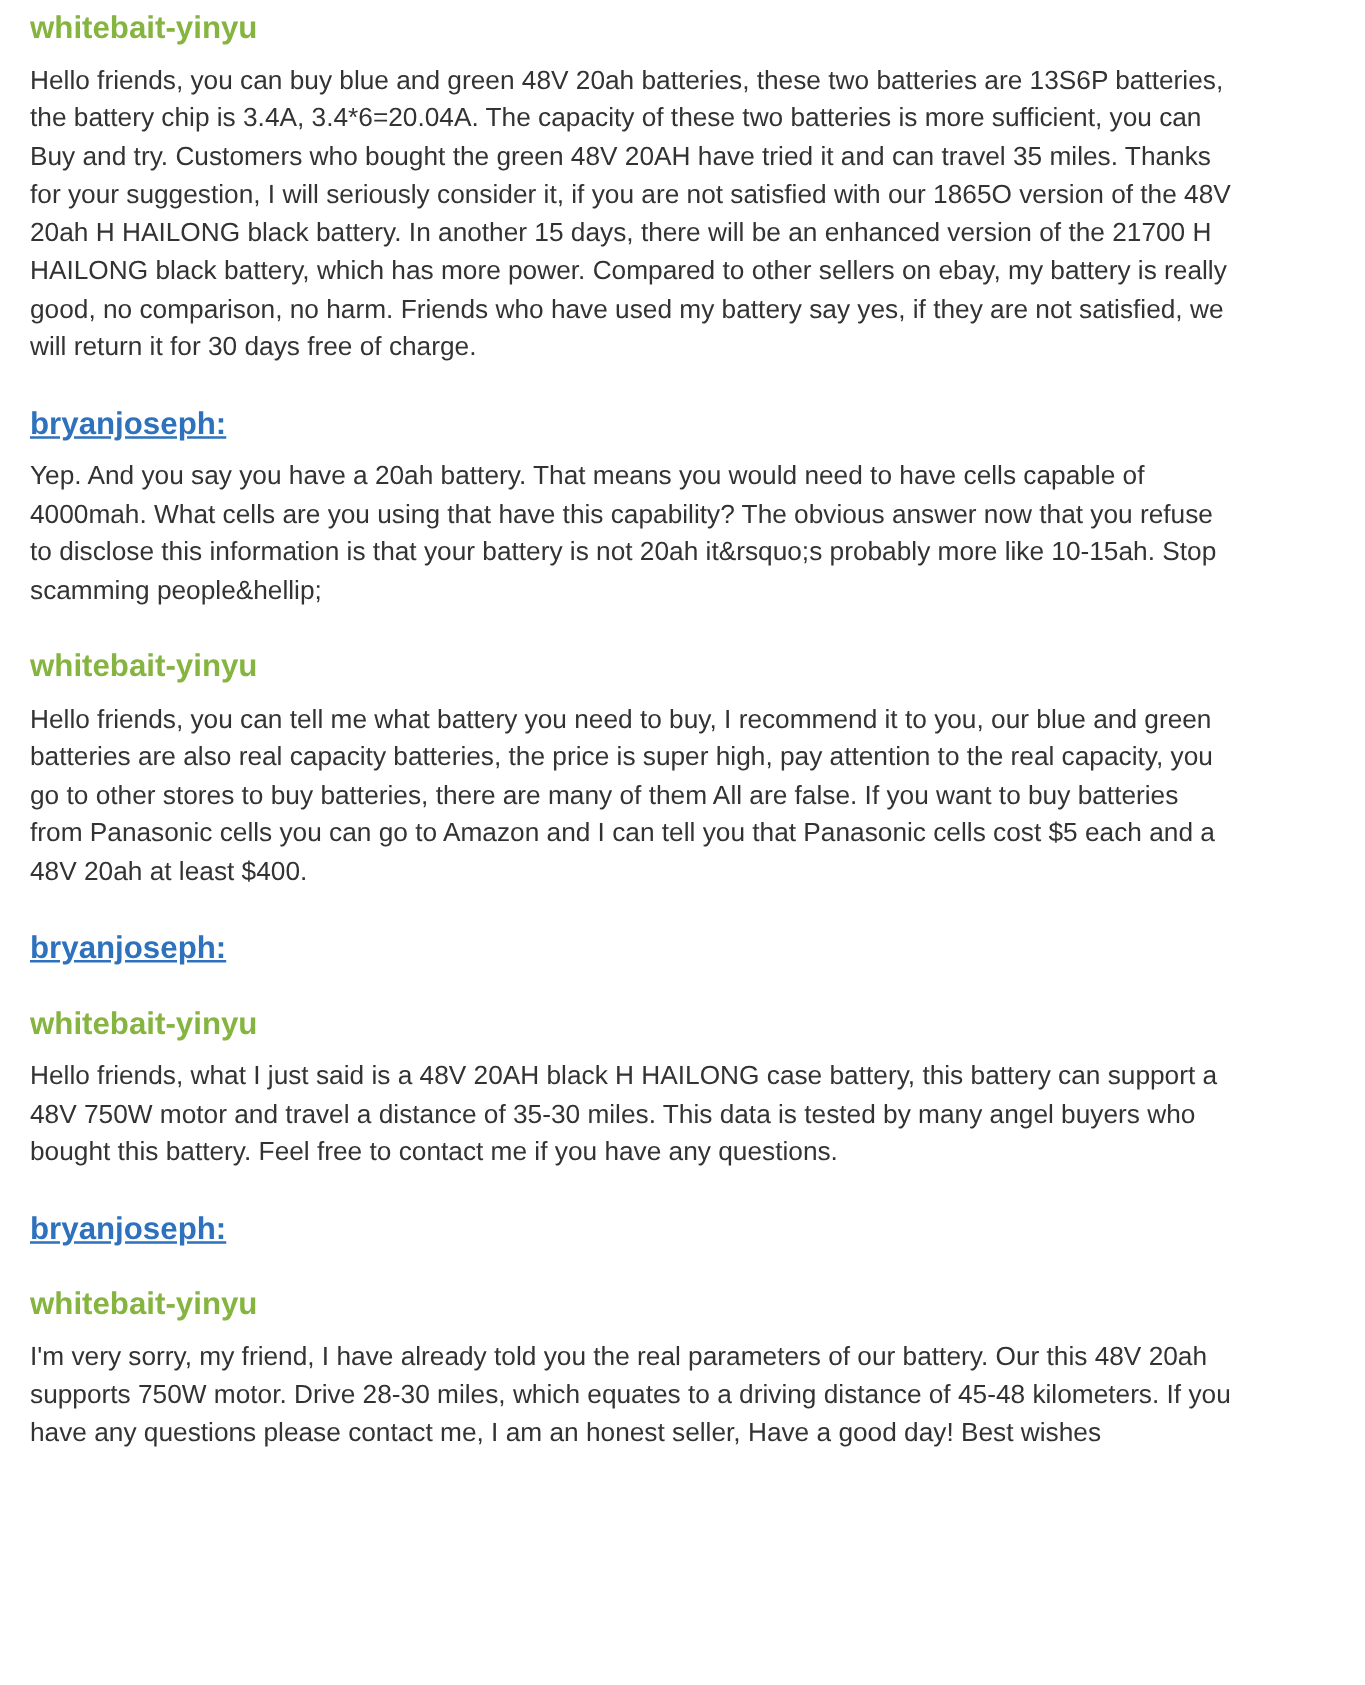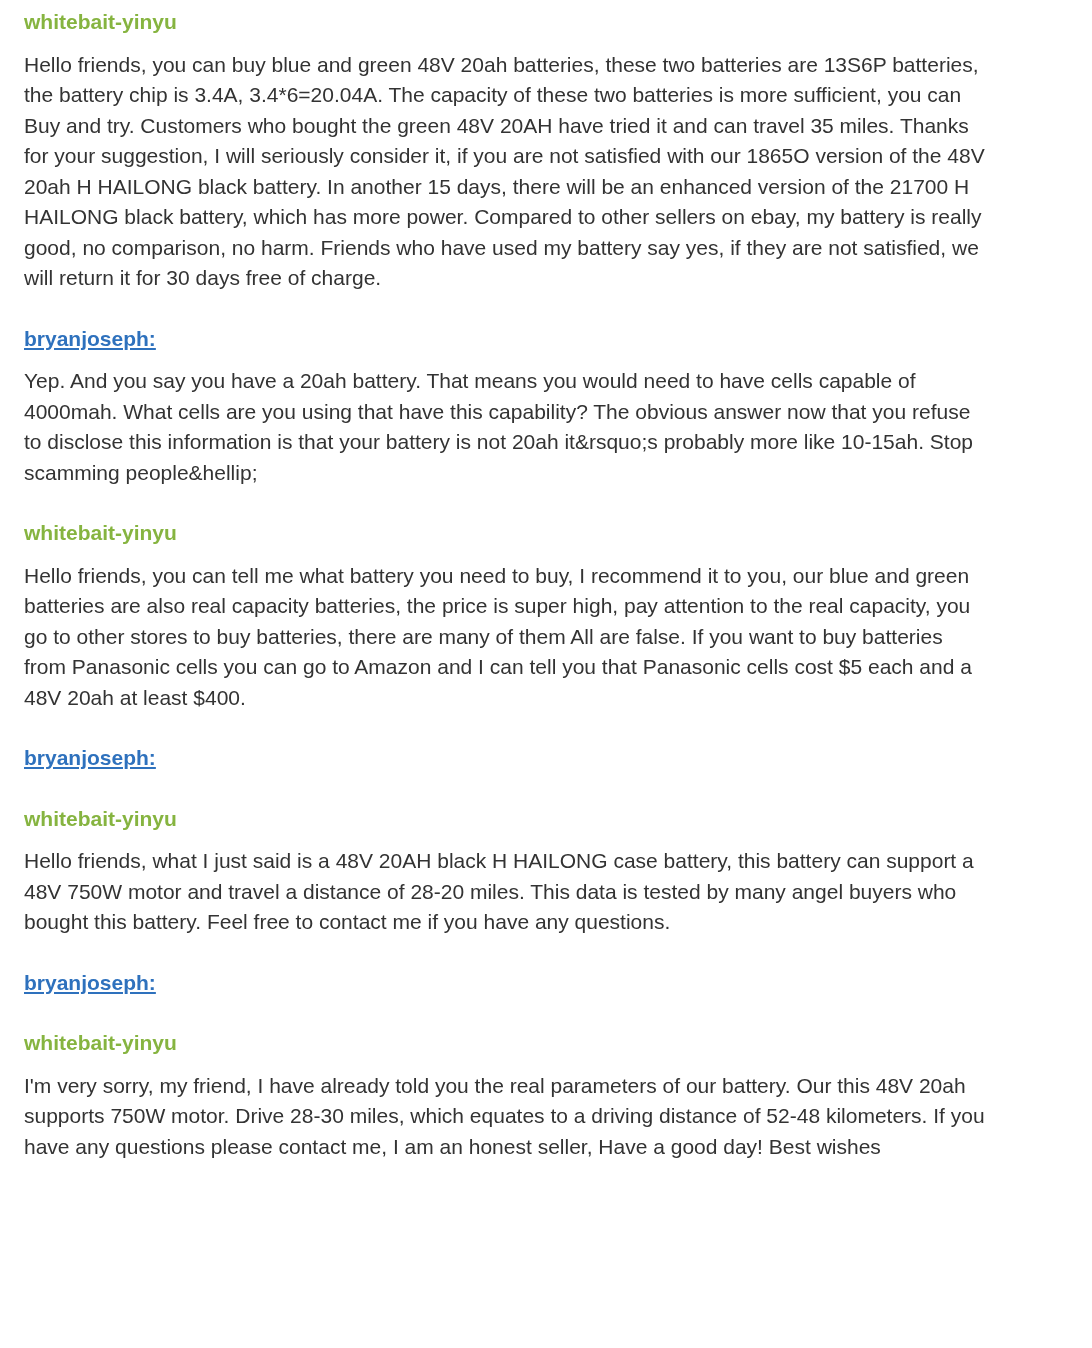--- a/index.html
+++ b/index.html
@@ -10,21 +10,21 @@
     font-family: "Liberation Sans", sans-serif;
     font-size: 21px;
     line-height: 30.5px;
     color: var(--body-text, #333333);
     padding: 7px 105px 20px 24px;
   }
   .thread {
     max-width: 963px;
   }
   .author {
-    font-size: 21px;
+    font-size: 25px;
     line-height: 30.5px;
     font-weight: 700;
     margin: 30px 0 0 0;
   }
   .message:first-child .author {
     margin-top: 0;
   }
   .author[data-role="seller"] { color: var(--seller-name, #86b440); }
   .author[data-role="buyer"]  { color: var(--buyer-name, #2e71bd); text-decoration: underline; }
   .msg-text {
@@ -51,25 +51,25 @@
     <h3 class="author" data-role="seller">whitebait-yinyu</h3>
     <p class="msg-text">Hello friends, you can tell me what battery you need to buy, I recommend it to you, our blue and green batteries are also real capacity batteries, the price is super high, pay attention to the real capacity, you go to other stores to buy batteries, there are many of them All are false. If you want to buy batteries from Panasonic cells you can go to Amazon and I can tell you that Panasonic cells cost $5 each and a 48V 20ah at least $400.</p>
   </section>
 
   <section class="message">
     <h3 class="author" data-role="buyer">bryanjoseph:</h3>
   </section>
 
   <section class="message">
     <h3 class="author" data-role="seller">whitebait-yinyu</h3>
-    <p class="msg-text">Hello friends, what I just said is a 48V 20AH black H HAILONG case battery, this battery can support a 48V 750W motor and travel a distance of 28-20 miles. This data is tested by many angel buyers who bought this battery. Feel free to contact me if you have any questions.</p>
+    <p class="msg-text">Hello friends, what I just said is a 48V 20AH black H HAILONG case battery, this battery can support a 48V 750W motor and travel a distance of 35-30 miles. This data is tested by many angel buyers who bought this battery. Feel free to contact me if you have any questions.</p>
   </section>
 
   <section class="message">
     <h3 class="author" data-role="buyer">bryanjoseph:</h3>
   </section>
 
   <section class="message">
     <h3 class="author" data-role="seller">whitebait-yinyu</h3>
-    <p class="msg-text">I'm very sorry, my friend, I have already told you the real parameters of our battery. Our this 48V 20ah supports 750W motor. Drive 28-30 miles, which equates to a driving distance of 52-48 kilometers. If you have any questions please contact me, I am an honest seller, Have a good day! Best wishes</p>
+    <p class="msg-text">I'm very sorry, my friend, I have already told you the real parameters of our battery. Our this 48V 20ah supports 750W motor. Drive 28-30 miles, which equates to a driving distance of 45-48 kilometers. If you have any questions please contact me, I am an honest seller, Have a good day! Best wishes</p>
   </section>
 
 </div>
 
 </body></html>

